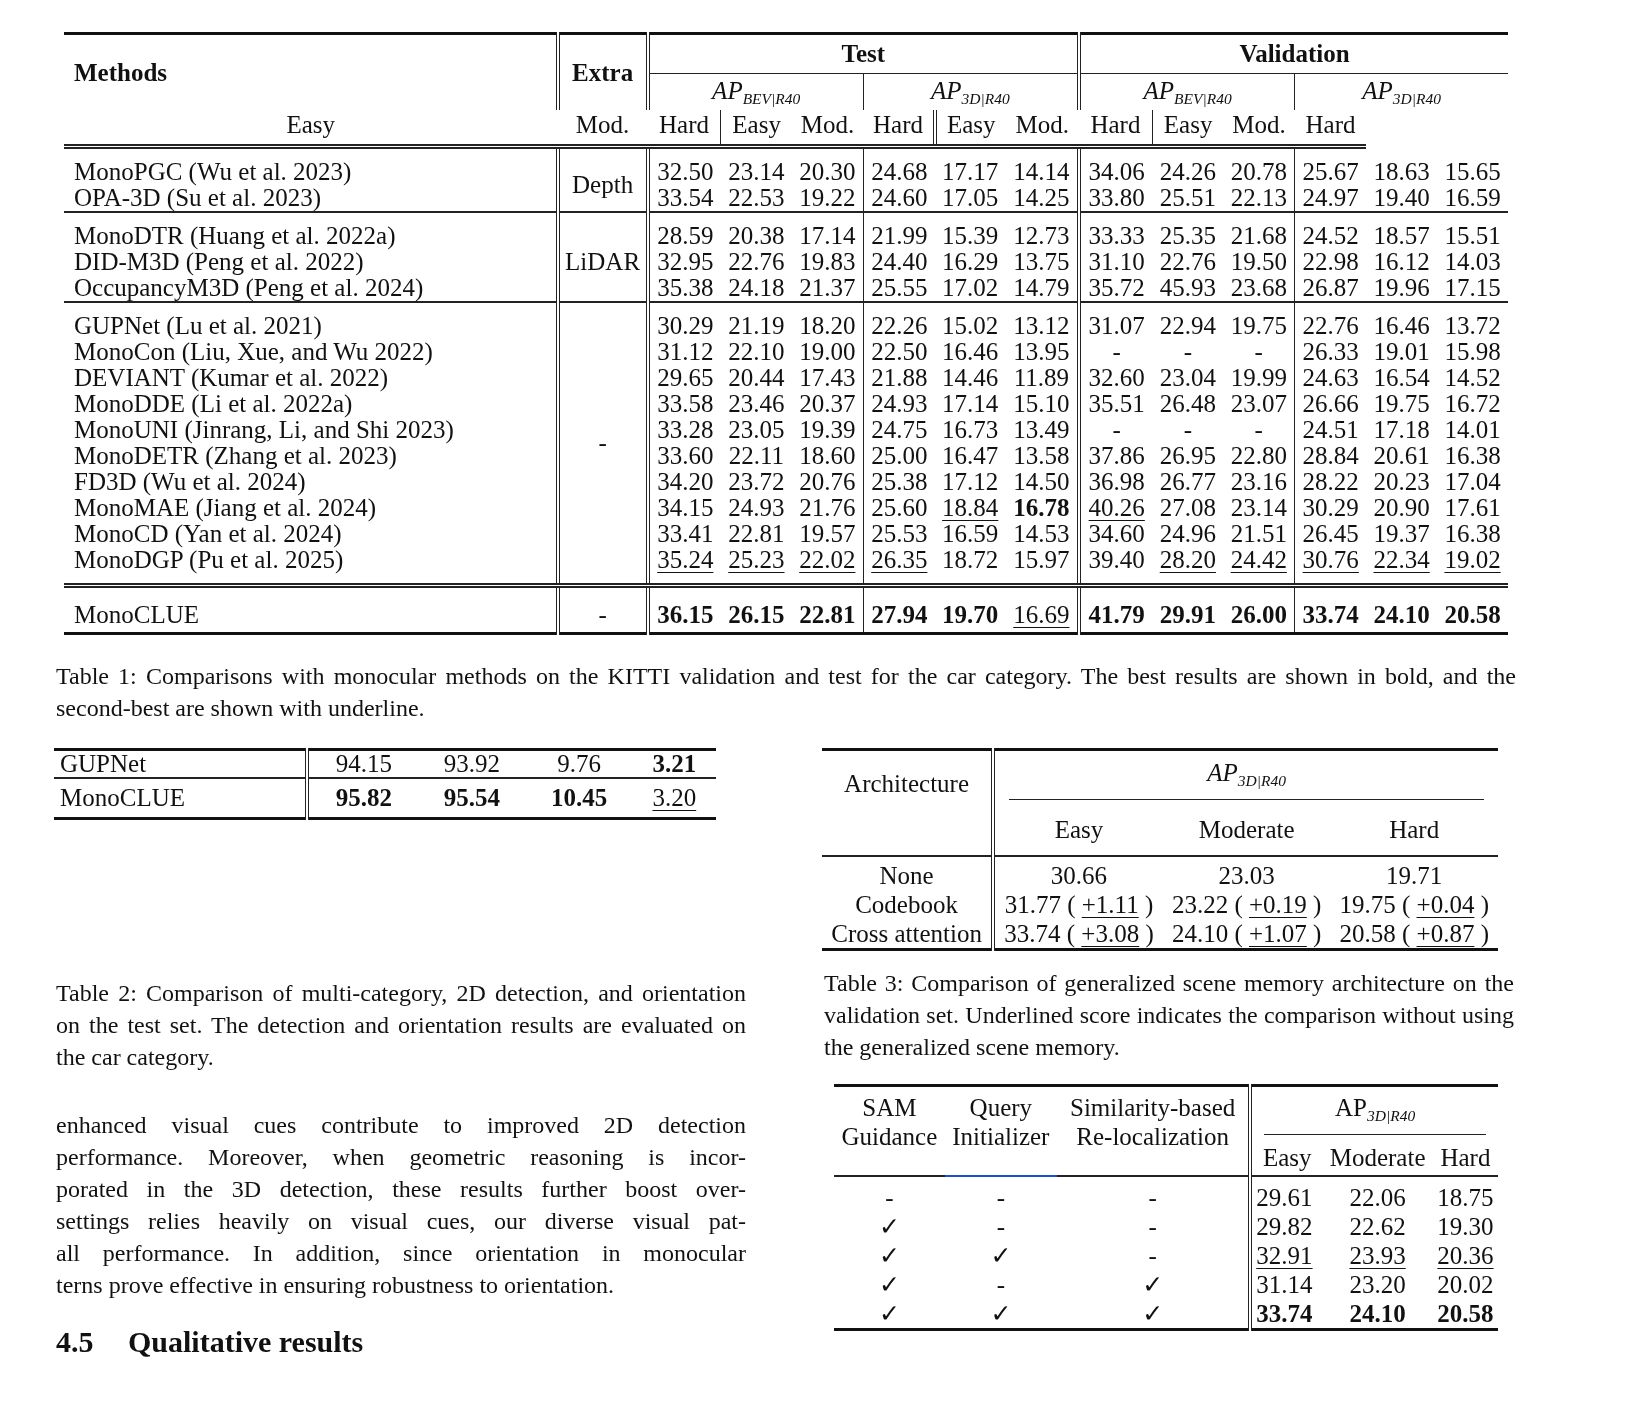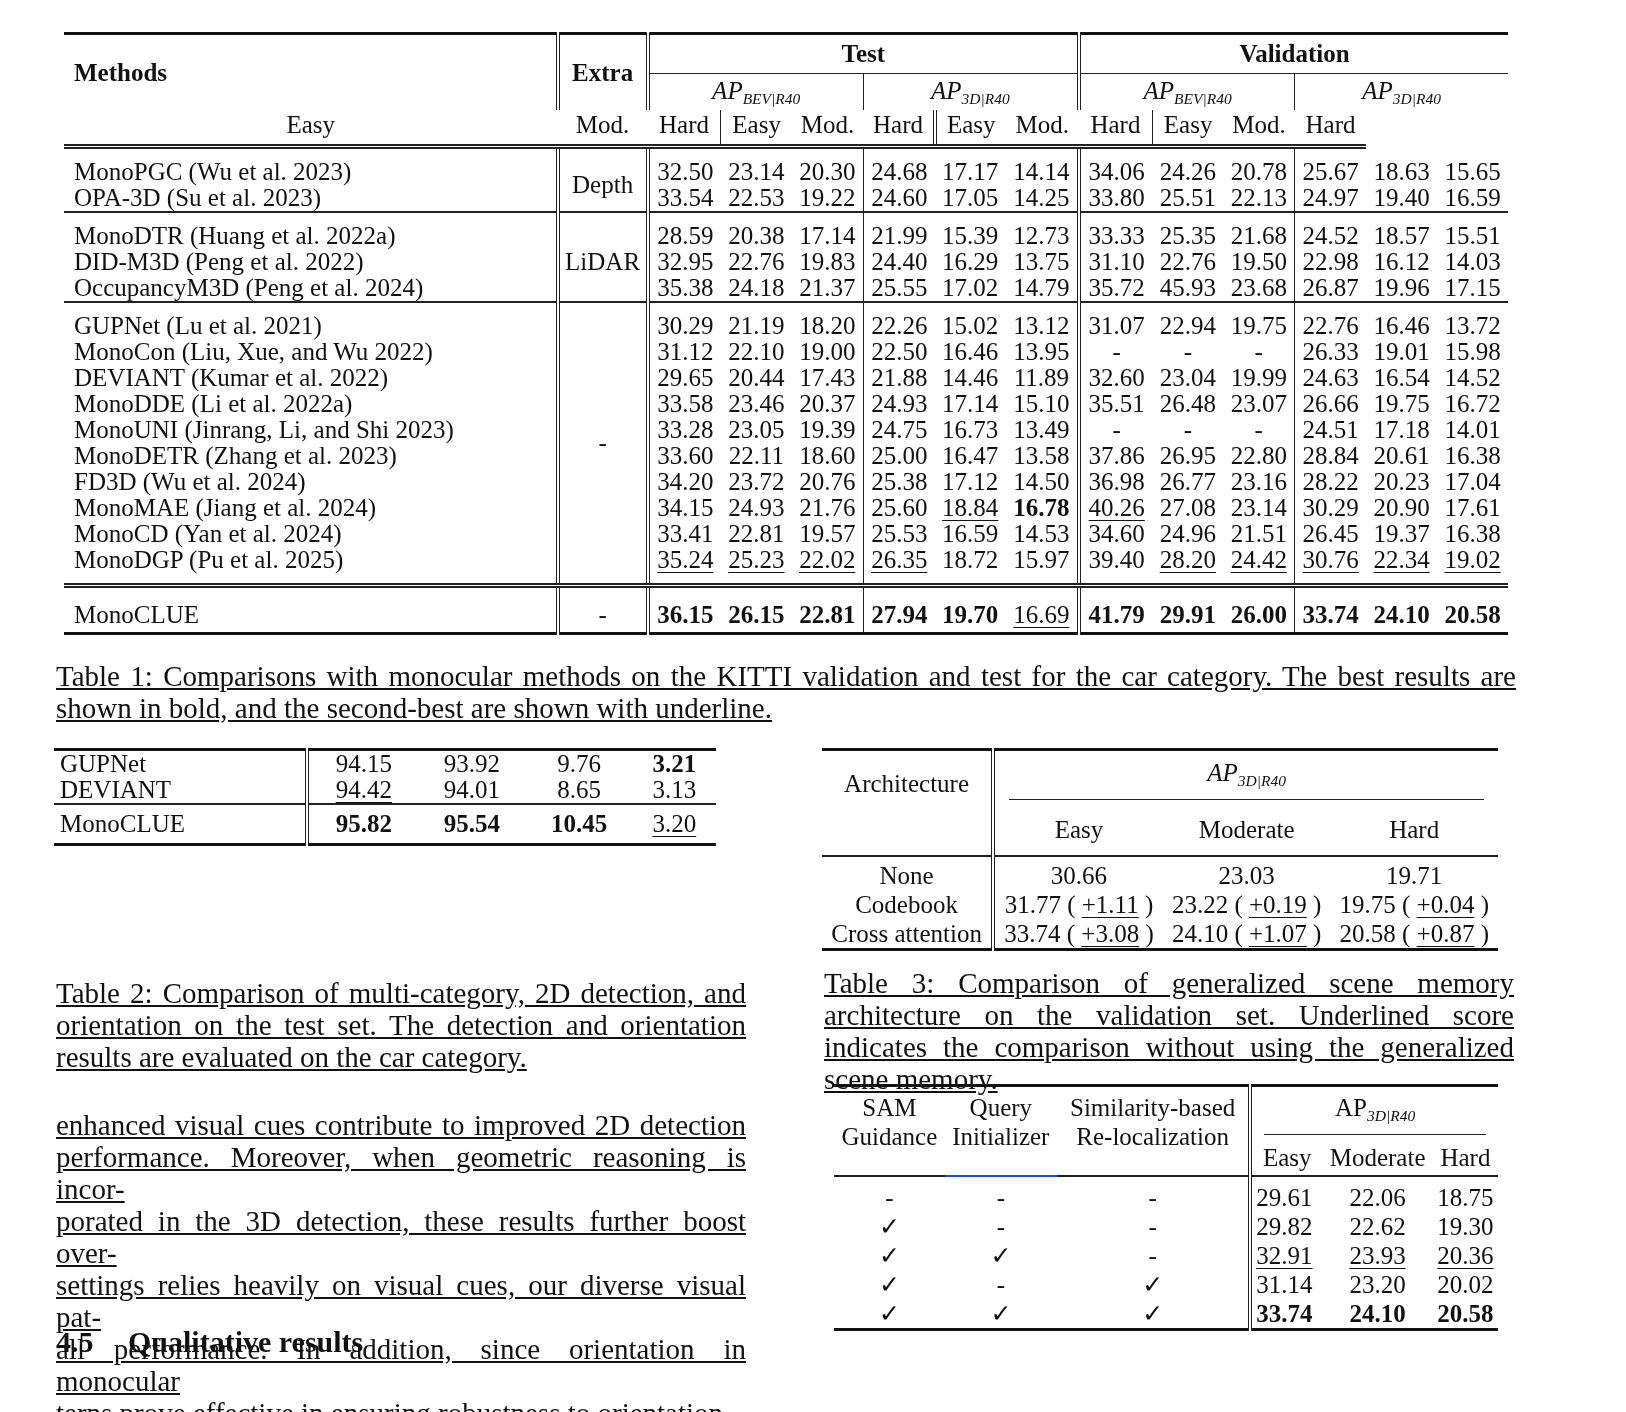--- a/index.html
+++ b/index.html
@@ -21,21 +21,21 @@
   #t1 td { height: 26px; line-height: 26px; text-align: center; }
   #t1 td.m { text-align: left; padding-left: 10px; }
   #t1 .hdr td { height: auto; }
   .dbl-l { border-left: 4px double #222; }
   .sgl-l { border-left: 1.5px solid #222; }
   .top-thick { border-top: 3px solid #111; }
   .bottom-thick { border-bottom: 3px solid #111; }
   .gap td { height: 10px !important; line-height: 10px !important; }
 
   
-  .cap { font-size: 29px; line-height: 32px; text-align: justify; text-decoration: underline; }
+  .cap { font-size: 24px; line-height: 32px; text-align: justify; }
   #cap1 { left: 56px; top: 660px; width: 1460px; }
   #cap2 { left: 56px; top: 977px; width: 690px; }
   #cap3 { left: 824px; top: 967px; width: 690px; }
   #body { left: 56px; top: 1109px; width: 690px; }
   #sec { left: 56px; top: 1325px; font-size: 30px; font-weight: bold; }
   #sec .num { display: inline-block; width: 72px; }
   .justify-line { display: block; text-align: justify; text-align-last: justify; }
   .last-line { display: block; text-align: left; }
 
   
@@ -421,27 +421,20 @@
   <table style="border-top:3px solid #111;border-bottom:3px solid #111;">
     <tbody id="t2-body">
     <tr>
           <td class="m">GUPNet</td>
           <td class="dbl-l"><span>94.15</span></td>
           <td class=""><span>93.92</span></td>
           <td class=""><span>9.76</span></td>
           <td class=""><span class="b">3.21</span></td>
         </tr>
         <tr>
-          <td class="m">DEVIANT</td>
-          <td class="dbl-l"><span class="u">94.42</span></td>
-          <td class=""><span>94.01</span></td>
-          <td class=""><span>8.65</span></td>
-          <td class=""><span>3.13</span></td>
-        </tr>
-        <tr>
           <td class="m" style="border-top: 2px solid rgb(34, 34, 34); height: 38px;">MonoCLUE</td>
           <td class="dbl-l" style="border-top: 2px solid rgb(34, 34, 34); height: 38px;"><span class="b">95.82</span></td>
           <td class="" style="border-top: 2px solid rgb(34, 34, 34); height: 38px;"><span class="b">95.54</span></td>
           <td class="" style="border-top: 2px solid rgb(34, 34, 34); height: 38px;"><span class="b">10.45</span></td>
           <td class="" style="border-top: 2px solid rgb(34, 34, 34); height: 38px;"><span class="u">3.20</span></td>
         </tr>
       </tbody>
   </table>
 </div>
 <div id="cap2" class="abs cap">Table 2: Comparison of multi-category, 2D detection, and orientation on the test set. The detection and orientation results are evaluated on the car category.</div>

